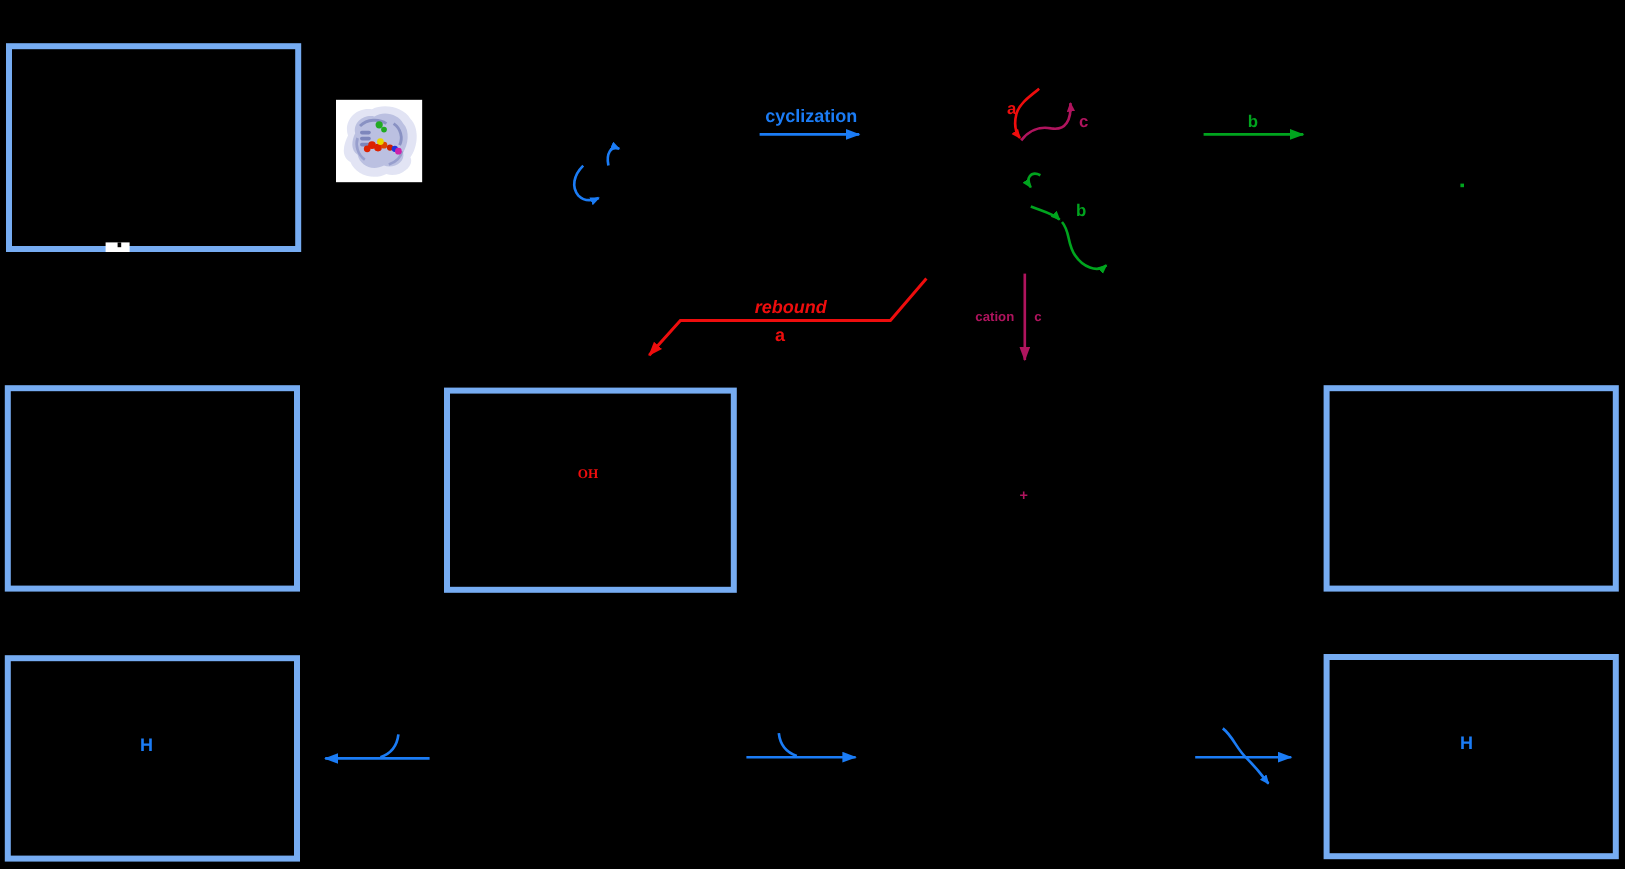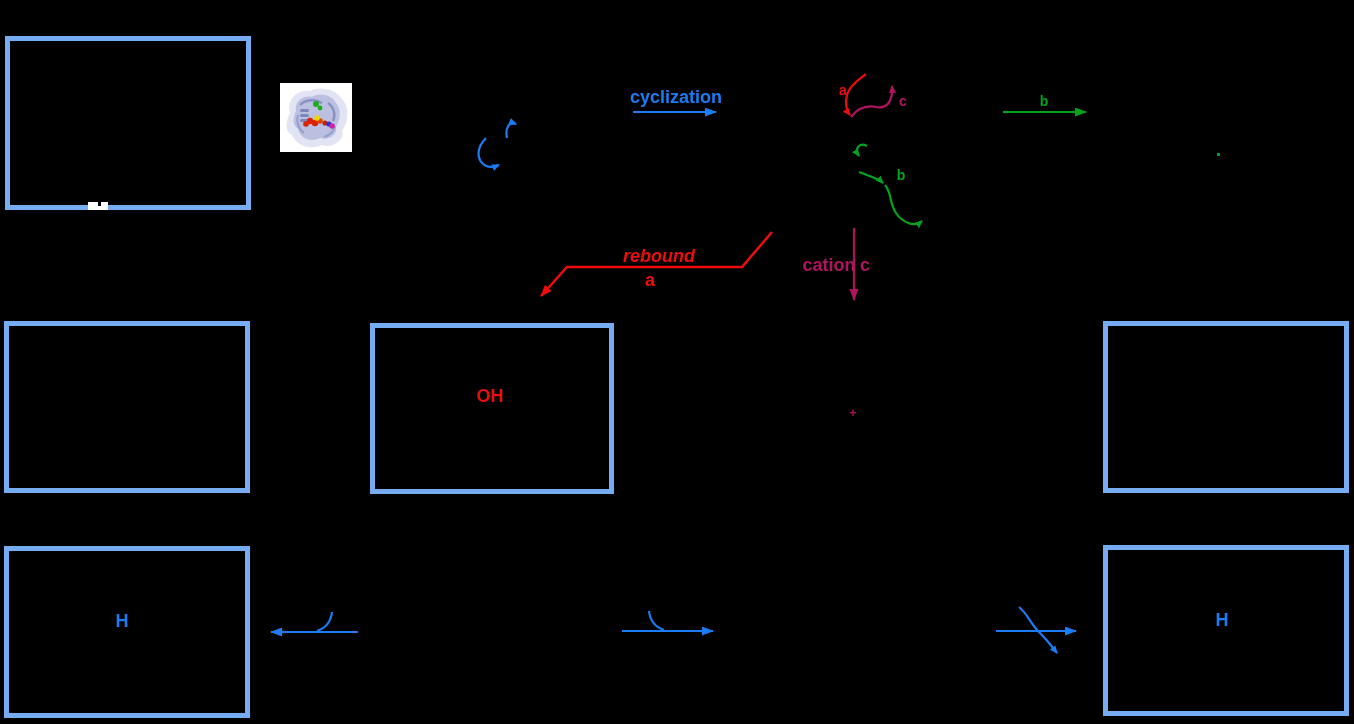--- a/index.html
+++ b/index.html
@@ -16,23 +16,23 @@
     position:relative;width:1354px;height:724px;
     background:var(--c-background);overflow:hidden;
     font-family:"Liberation Sans",sans-serif;
   }
   .box{position:absolute;border:5px solid var(--c-box-border);box-sizing:border-box;background:transparent;}
   .lbl{position:absolute;transform:translate(-50%,-50%);font-weight:bold;white-space:nowrap;line-height:1;}
   .t-blue{color:var(--c-blue);}
   .t-red{color:var(--c-red);}
   .t-green{color:var(--c-green);}
   .t-maroon{color:var(--c-maroon);}
-  .fs15{font-size:18px;text-align:center;}
+  .fs15{font-size:15px;text-align:center;}
   .fs14{font-size:14px;}
-  .fs13{font-size:18px;}
+  .fs13{font-size:11px;}
   .fs12{font-size:12px;}
   .overlay{position:absolute;left:0;top:0;width:1354px;height:724px;}
   .stroke-blue{stroke:var(--c-blue);fill:none;}
   .stroke-red{stroke:var(--c-red);fill:none;}
   .stroke-green{stroke:var(--c-green);fill:none;}
   .stroke-maroon{stroke:var(--c-maroon);fill:none;}
   .fill-blue{fill:var(--c-blue);}
   .fill-red{fill:var(--c-red);}
   .fill-green{fill:var(--c-green);}
   .fill-maroon{fill:var(--c-maroon);}
@@ -146,18 +146,18 @@
 
   <div class="lbl t-blue fs15" style="left:676px;top:97px;">cyclization</div>
   <div class="lbl t-green fs14" style="left:1044px;top:101px;">b</div>
   <div class="lbl t-red fs14" style="left:843px;top:90px;">a</div>
   <div class="lbl t-maroon fs14" style="left:903px;top:101px;">c</div>
   <div class="lbl t-green fs14" style="left:901px;top:175px;">b</div>
   <div class="lbl t-red fs15" style="left:659px;top:256px;font-style:italic;">rebound</div>
   <div class="lbl t-red fs15" style="left:650px;top:280px;">a</div>
   <div class="lbl t-maroon fs13" style="left:829px;top:265px;">cation</div>
   <div class="lbl t-maroon fs13" style="left:865px;top:265px;">c</div>
-  <div class="lbl t-red fs13" style="left:490px;top:396px;">OH</div>
+  <div class="lbl t-red fs13" style="left:490px;top:396px;font-family:Liberation Serif, serif;">OH</div>
   <div class="lbl t-maroon fs12" style="left:853px;top:413px;">+</div>
   <div class="lbl t-blue fs15" style="left:122px;top:621px;">H</div>
   <div class="lbl t-blue fs15" style="left:1222px;top:620px;">H</div>
 
 </div>
 
 </body></html>

